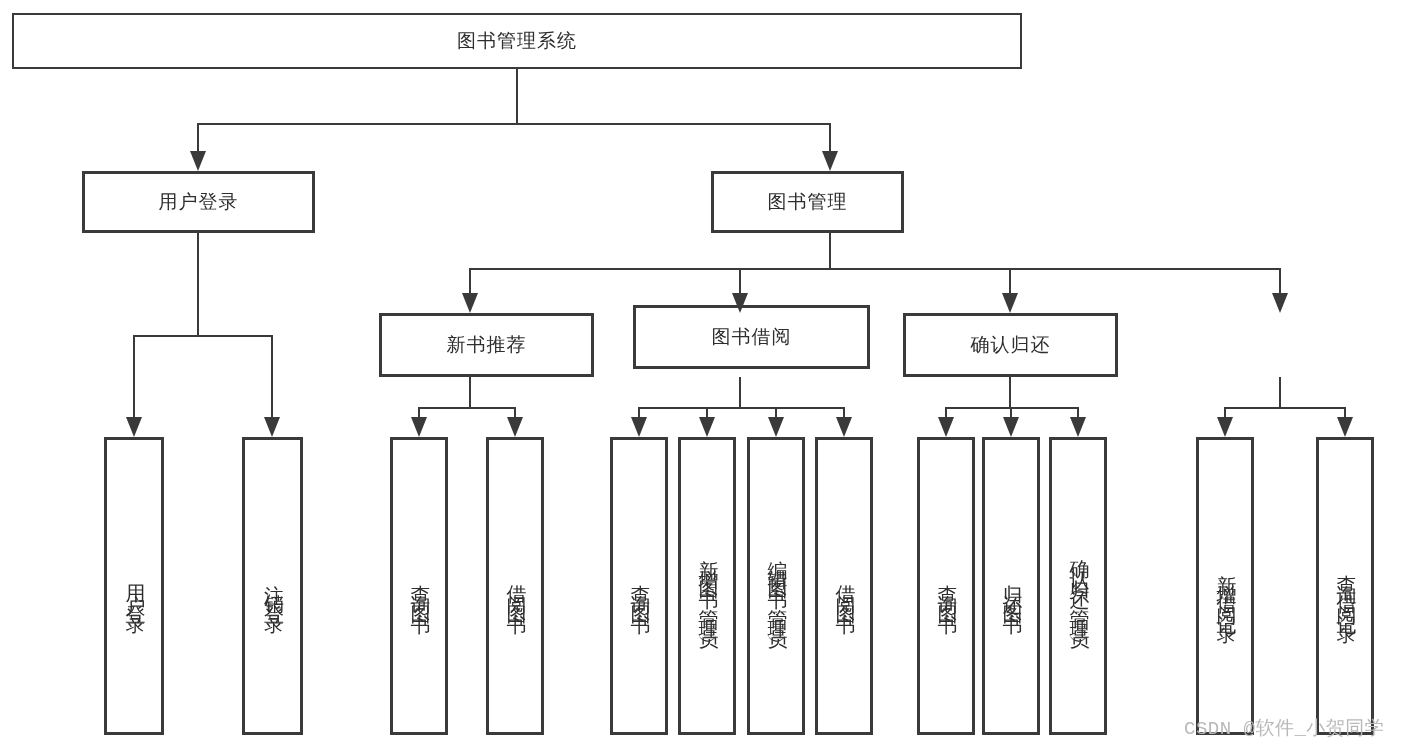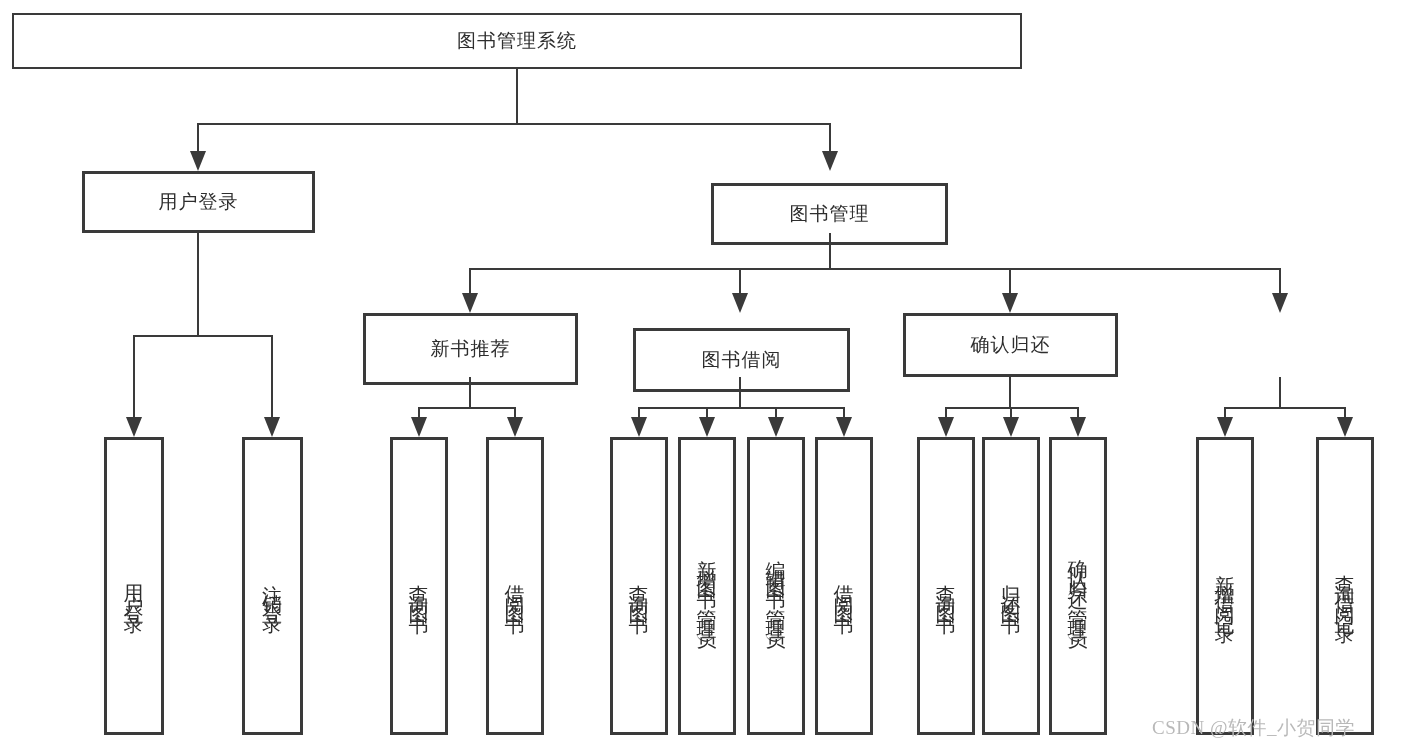--- a/index.html
+++ b/index.html
@@ -1,20 +1,20 @@
 <!DOCTYPE html>
 <html><head>
 <meta charset="utf-8">
 <style>
   html,body{margin:0;padding:0;background:#ffffff;}
   .canvas{
     position:relative;
     width:1405px;height:747px;
     background:#ffffff;
-    font-family:Liberation Serif, serif;
+    font-family:Liberation Mono, monospace;
     overflow:hidden;
   }
   .node{
     position:absolute;
     box-sizing:border-box;
     background:#ffffff;
     border:3px solid #3a3a3a;
     color:#2e2e2e;
     display:flex;align-items:center;justify-content:center;
     font-size:19px;
@@ -33,40 +33,40 @@
   .vl{position:absolute;width:2px;background:#3a3a3a;}
   .hl{position:absolute;height:2px;background:#3a3a3a;}
   .arrow{
     position:absolute;width:0;height:0;
     border-left:8px solid transparent;
     border-right:8px solid transparent;
     border-top:20px solid #3a3a3a;
   }
   .watermark{
     position:absolute;
-    left:1152px;top:715px;
+    left:1184px;top:715px;
     font-size:19px;
     color:#b9b9b9;
     letter-spacing:0.5px;
     white-space:nowrap;
     z-index:5;
   }
 </style>
 </head>
 <body>
 
 <div class="canvas">
 
   <div class="node root" style="left:12px;top:13px;width:1010px;height:56px">图书管理系统</div>
 
   <div class="node" style="left:82px;top:171px;width:233px;height:62px">用户登录</div>
-  <div class="node" style="left:711px;top:183px;width:237px;height:62px">图书管理</div>
+  <div class="node" style="left:711px;top:171px;width:193px;height:62px">图书管理</div>
 
-  <div class="node" style="left:363px;top:313px;width:215px;height:72px">新书推荐</div>
-  <div class="node" style="left:633px;top:328px;width:217px;height:64px">图书借阅</div>
+  <div class="node" style="left:379px;top:313px;width:215px;height:64px">新书推荐</div>
+  <div class="node" style="left:633px;top:305px;width:237px;height:64px">图书借阅</div>
   <div class="node" style="left:903px;top:313px;width:215px;height:64px">确认归还</div>
 
   <div class="node vert" style="left:104px;top:437px;width:60px;height:298px">用户登录</div>
   <div class="node vert" style="left:242px;top:437px;width:61px;height:298px">注销登录</div>
 
   <div class="node vert" style="left:390px;top:437px;width:58px;height:298px">查询图书</div>
   <div class="node vert" style="left:486px;top:437px;width:58px;height:298px">借阅图书</div>
 
   <div class="node vert" style="left:610px;top:437px;width:58px;height:298px">查询图书</div>
   <div class="node vert" style="left:678px;top:437px;width:58px;height:298px">新增图书（管理员）</div>

